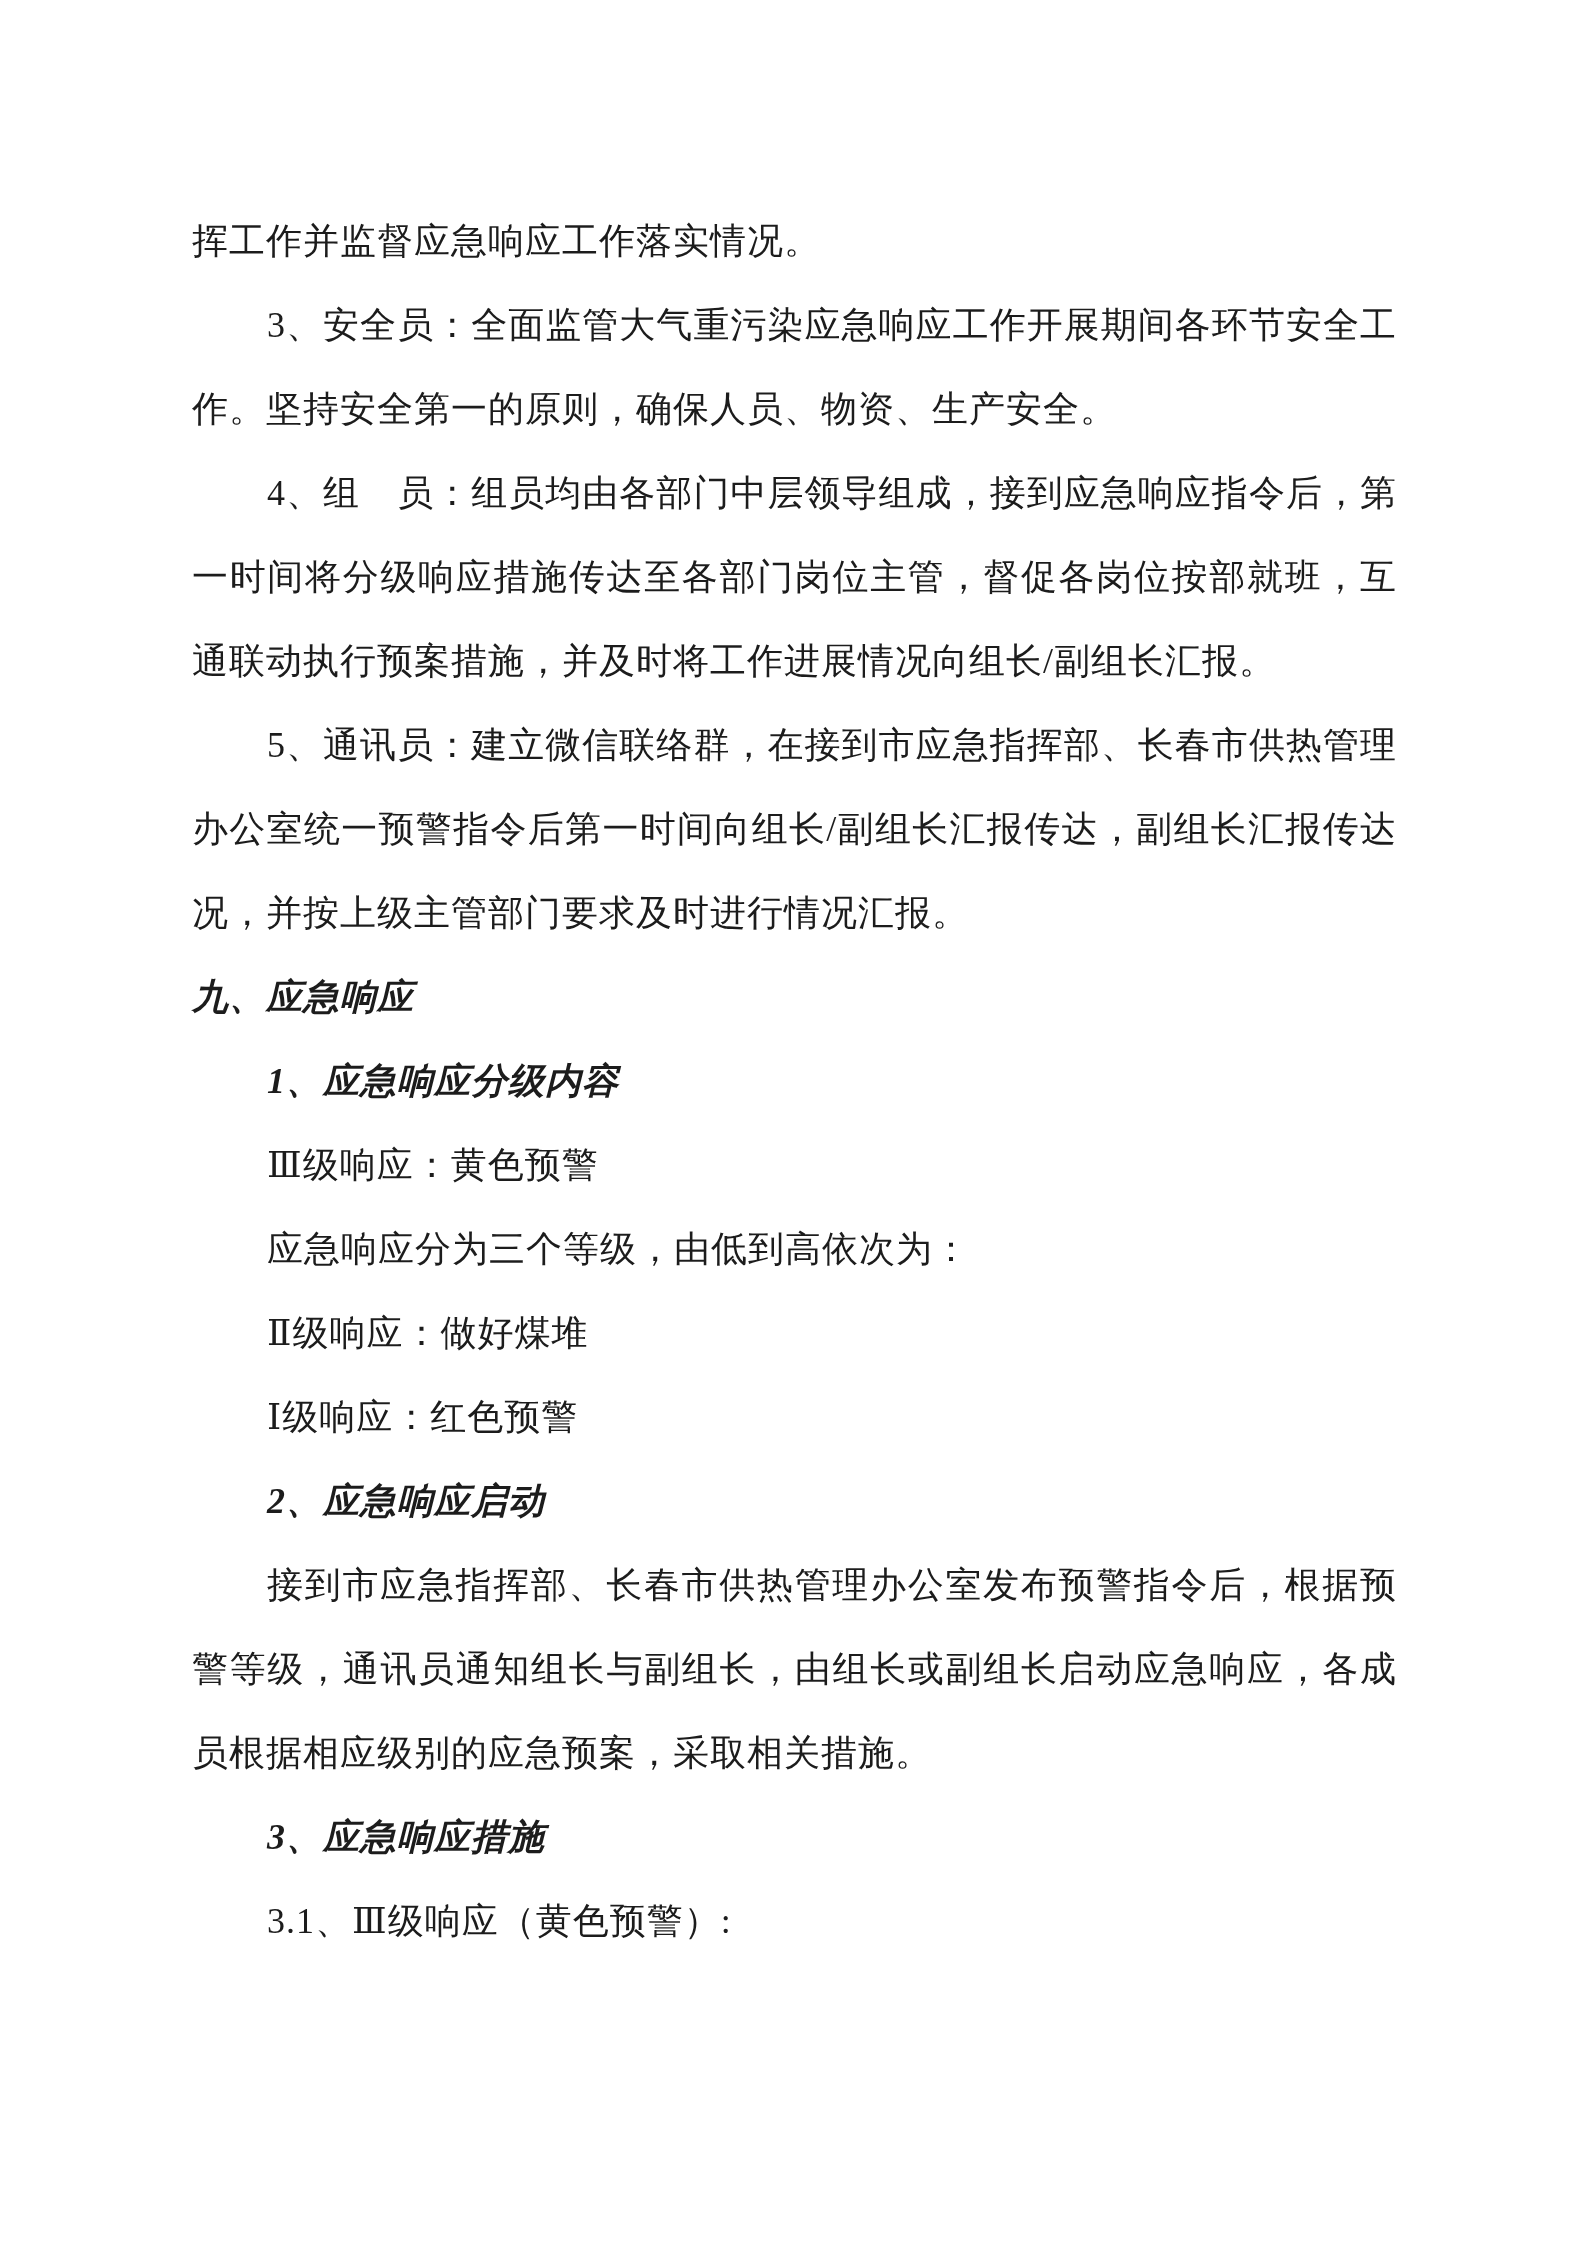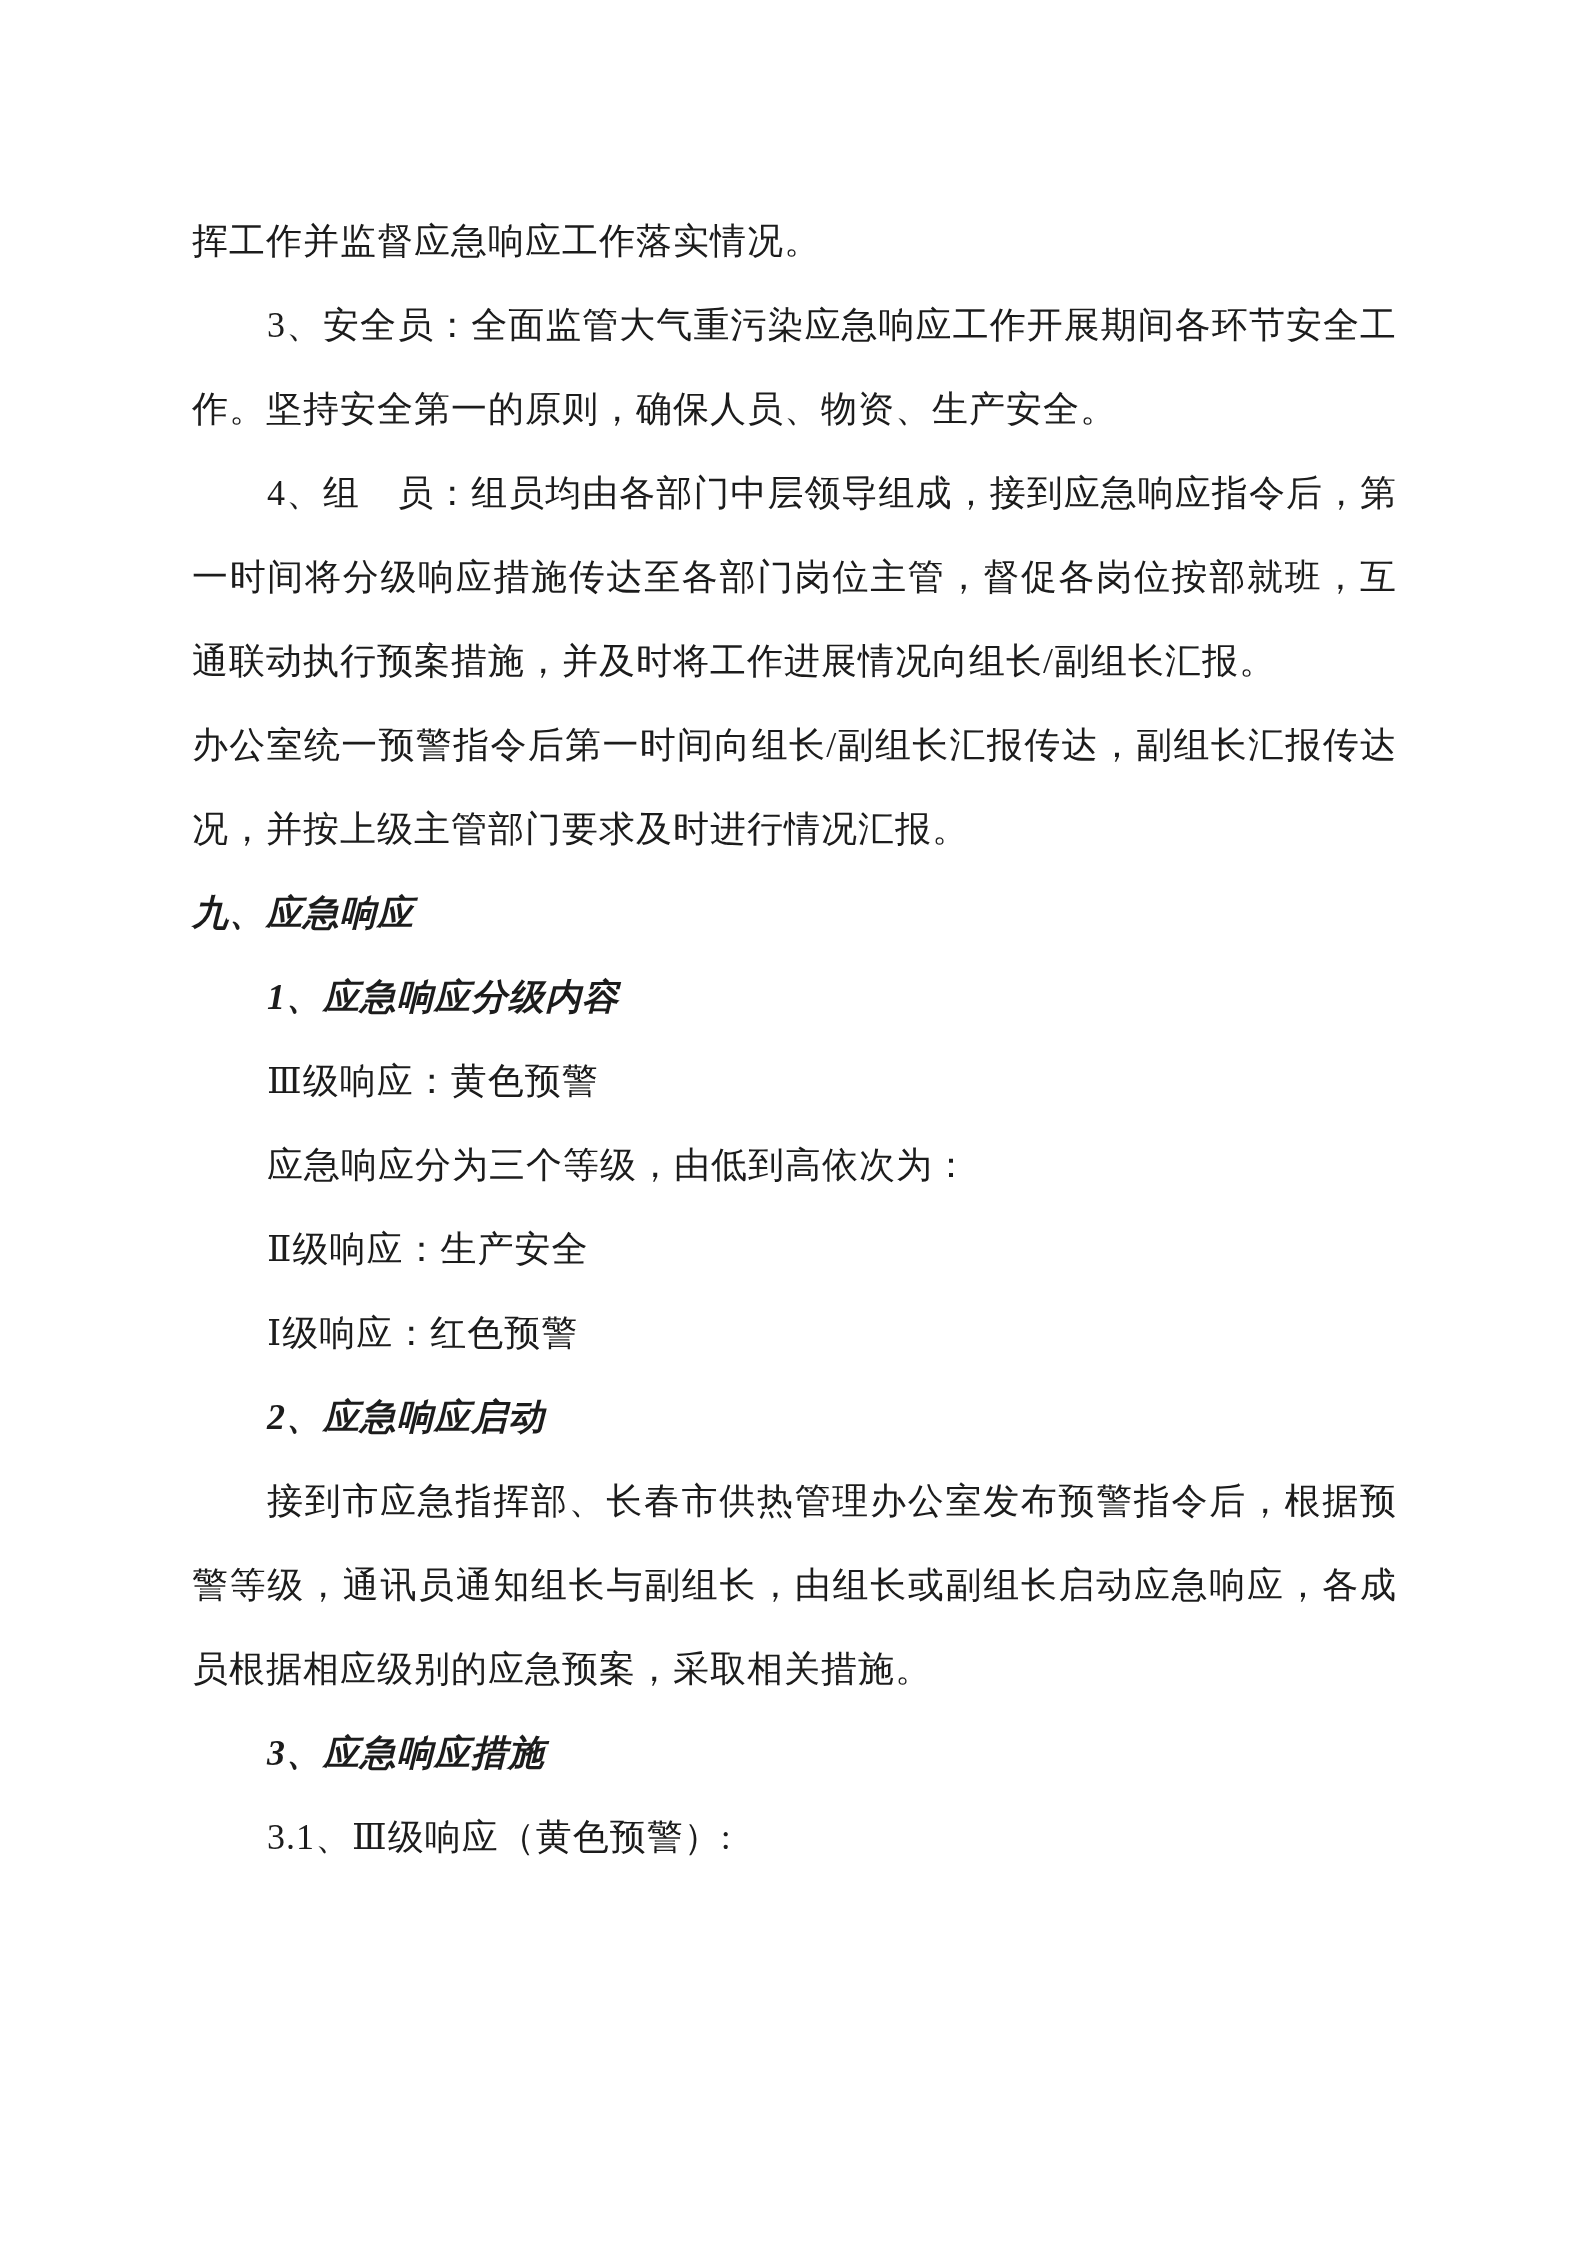--- a/index.html
+++ b/index.html
@@ -48,27 +48,28 @@
 <body>
 
 <div class="page">
   <div class="doc-body" id="doc-body">
       <div class="line">挥工作并监督应急响应工作落实情况。</div>
       <div class="line indent justify">3、安全员：全面监管大气重污染应急响应工作开展期间各环节安全工</div>
       <div class="line">作。坚持安全第一的原则，确保人员、物资、生产安全。</div>
       <div class="line indent justify">4、组　员：组员均由各部门中层领导组成，接到应急响应指令后，第</div>
       <div class="line justify">一时间将分级响应措施传达至各部门岗位主管，督促各岗位按部就班，互</div>
       <div class="line">通联动执行预案措施，并及时将工作进展情况向组长/副组长汇报。</div>
+      <div class="line indent justify">5、通讯员：建立微信联络群，在接到市应急指挥部、长春市供热管理</div>
       <div class="line justify">办公室统一预警指令后第一时间向组长/副组长汇报传达，副组长汇报传达</div>
       <div class="line">况，并按上级主管部门要求及时进行情况汇报。</div>
       <div class="line bold">九、应急响应</div>
       <div class="line indent bold">1、应急响应分级内容</div>
       <div class="line indent">Ⅲ级响应：黄色预警</div>
       <div class="line indent">应急响应分为三个等级，由低到高依次为：</div>
-      <div class="line indent">Ⅱ级响应：生产安全</div>
+      <div class="line indent">Ⅱ级响应：做好煤堆</div>
       <div class="line indent">Ⅰ级响应：红色预警</div>
       <div class="line indent bold">2、应急响应启动</div>
       <div class="line indent justify">接到市应急指挥部、长春市供热管理办公室发布预警指令后，根据预</div>
       <div class="line justify">警等级，通讯员通知组长与副组长，由组长或副组长启动应急响应，各成</div>
       <div class="line">员根据相应级别的应急预案，采取相关措施。</div>
       <div class="line indent bold">3、应急响应措施</div>
       <div class="line indent">3.1、Ⅲ级响应（黄色预警）:</div>
     </div>
 </div>
 

